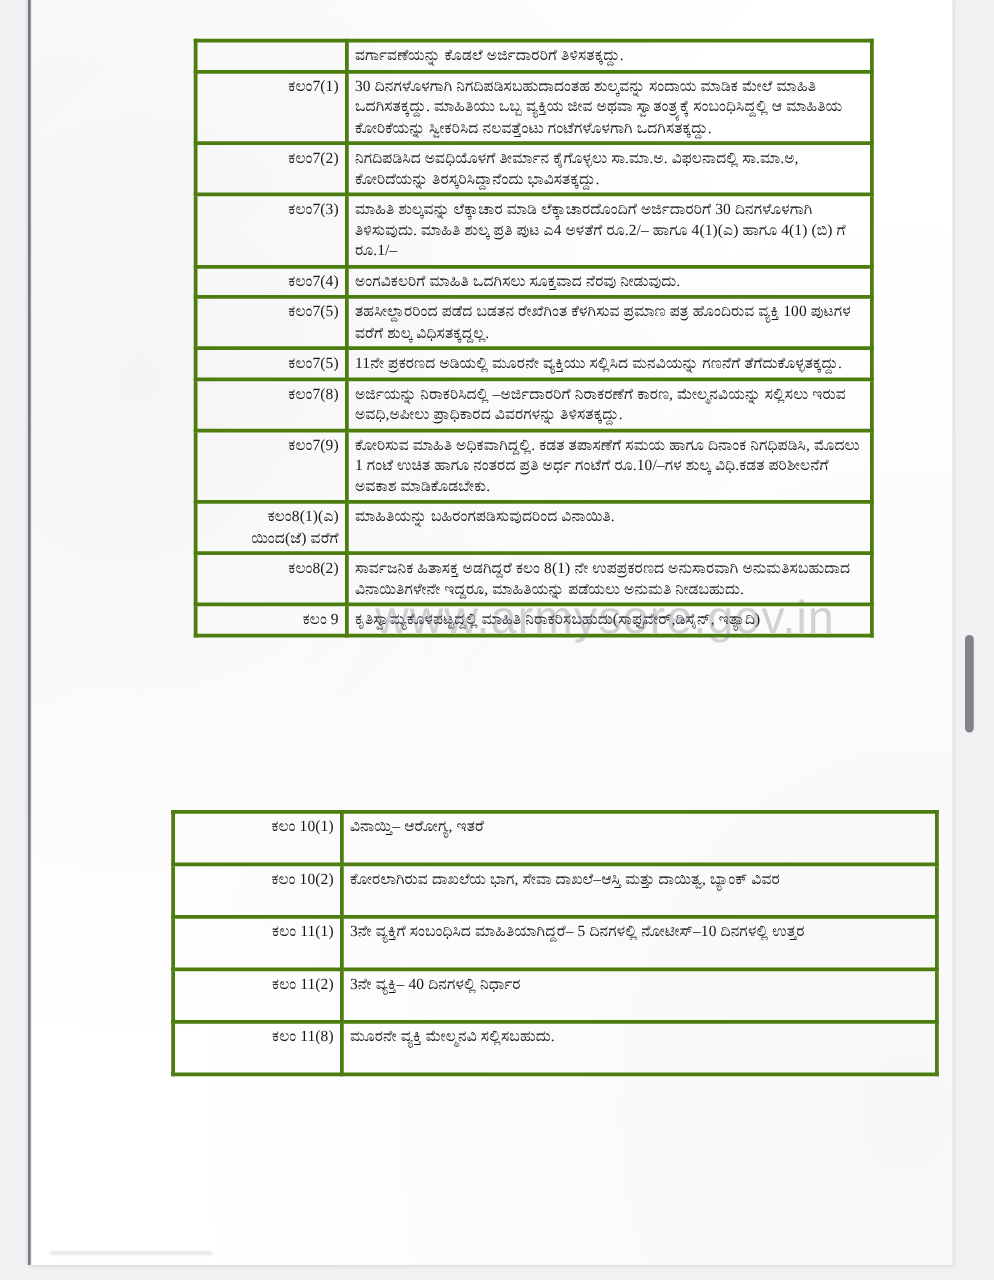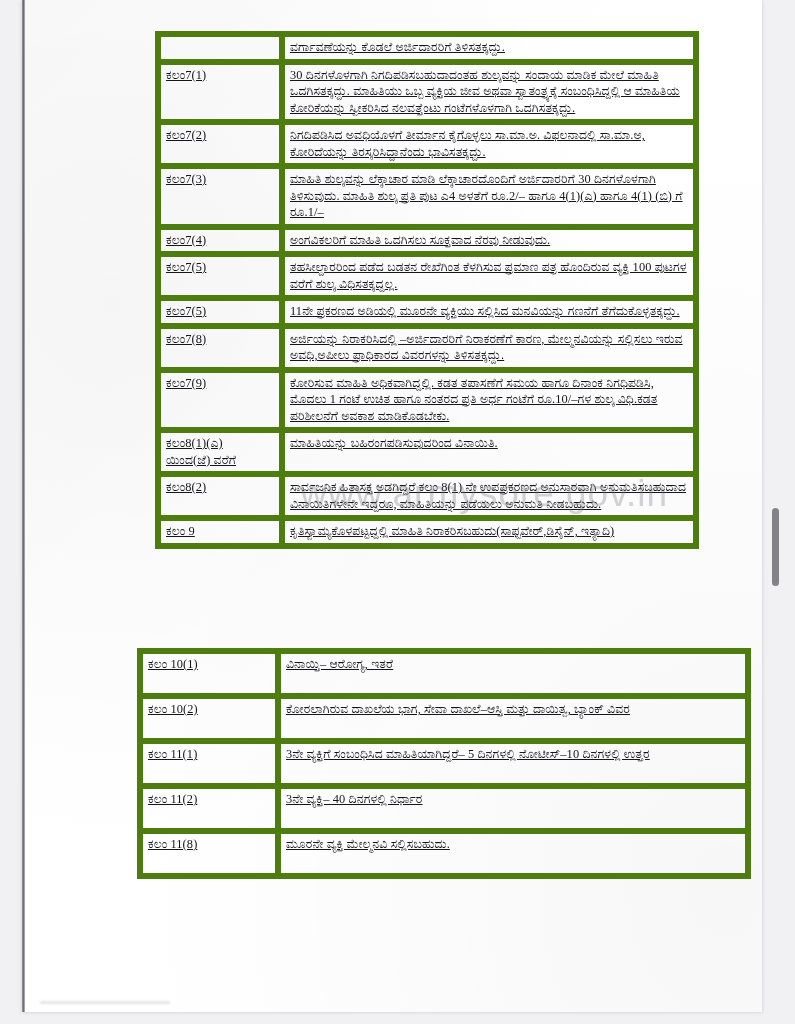--- a/index.html
+++ b/index.html
@@ -96,31 +96,30 @@
     left: 155px;
     top: 31px;
     width: 544px;
   }
   #table-lower {
     left: 137px;
     top: 648px;
     width: 614px;
   }
   .doc-table td {
-    border: 6px solid #4d7c0f;
+    border: 3px solid #4d7c0f;
     padding: 2px 5px 3px 5px;
     vertical-align: top;
     line-height: 1.33;
     font-size: 12.4px;
     letter-spacing: .1px;
-    text-decoration: underline;
   }
   .col-section {
     width: 108px;
-    text-align: left;
+    text-align: right;
     white-space: pre-line;
     margin-top: 32px;
   }
   #table-lower .col-section { width: 122px; }
   .col-body { text-align: left; }
 
   .row-tall td { height: 34px; }
 
   
   #table-upper tr:first-child .col-section { }

